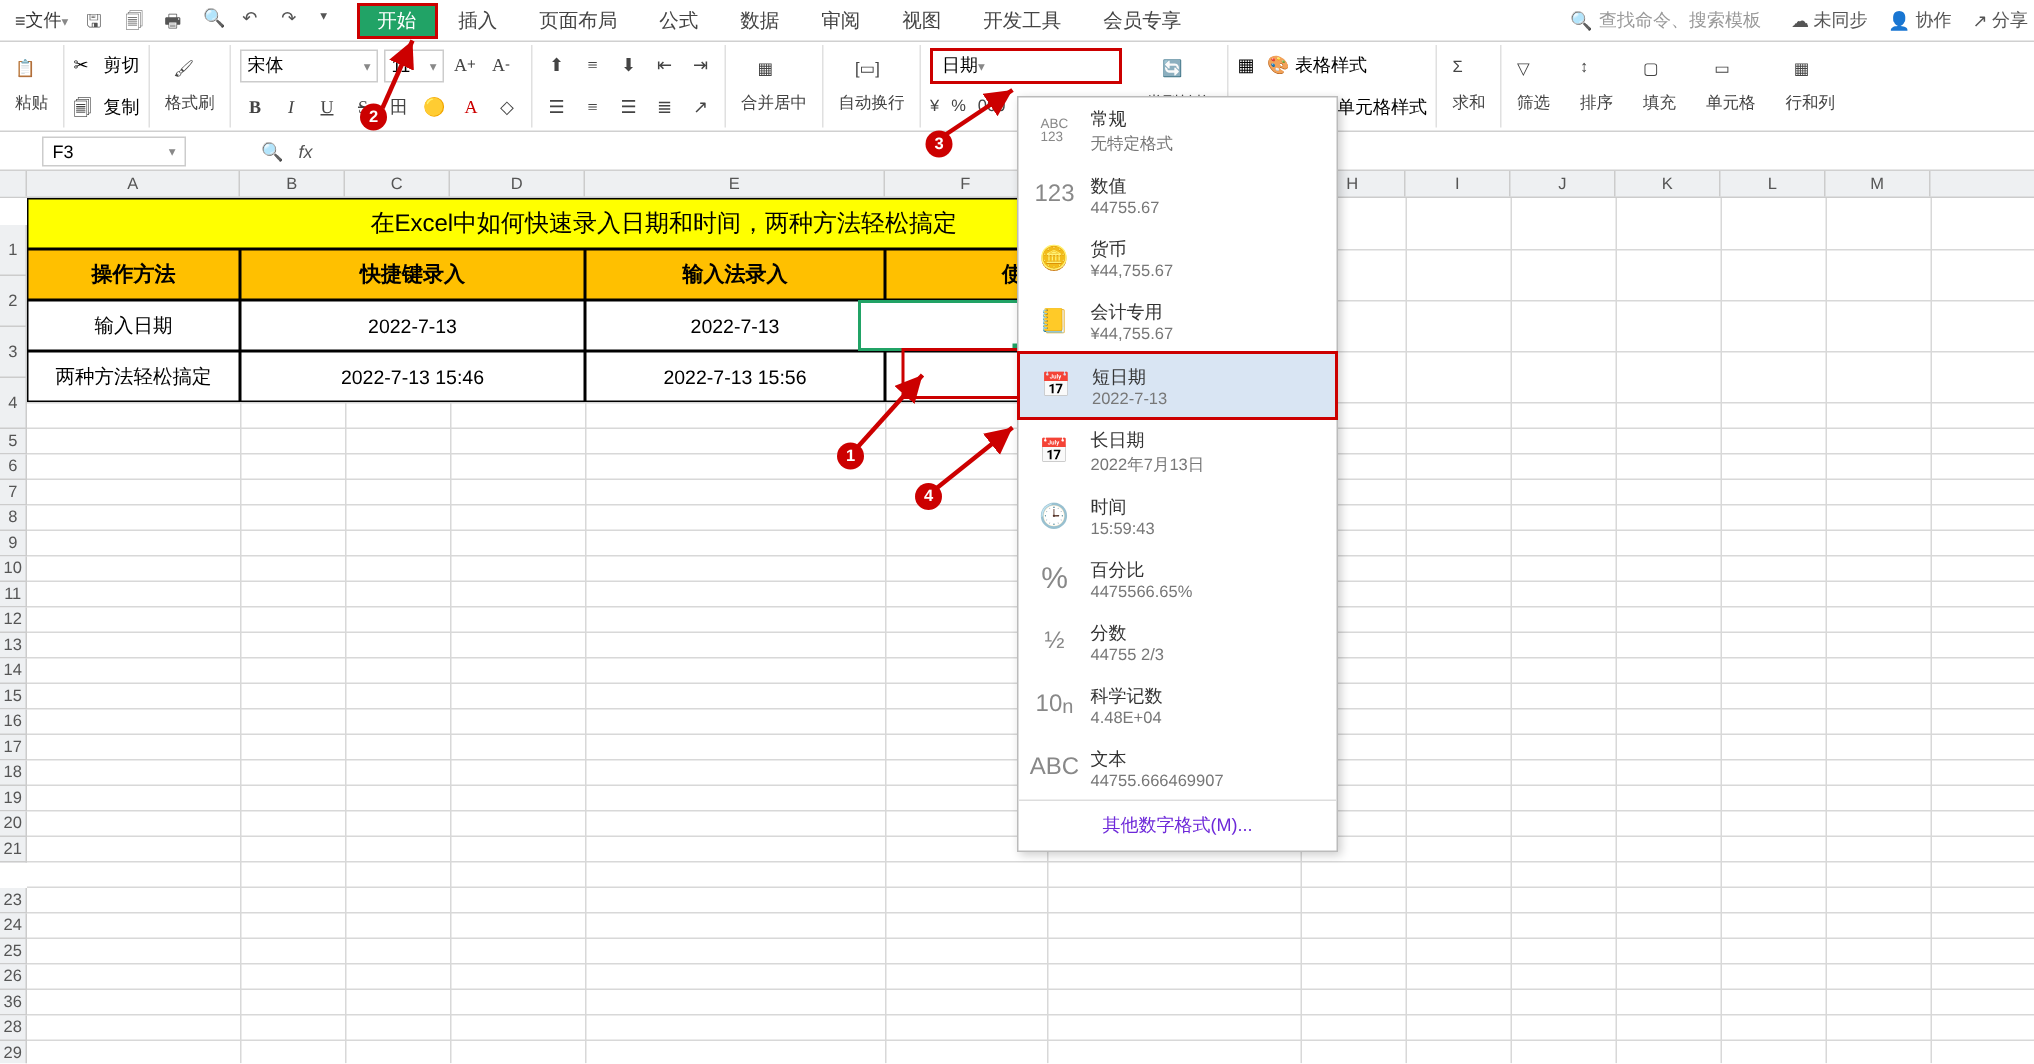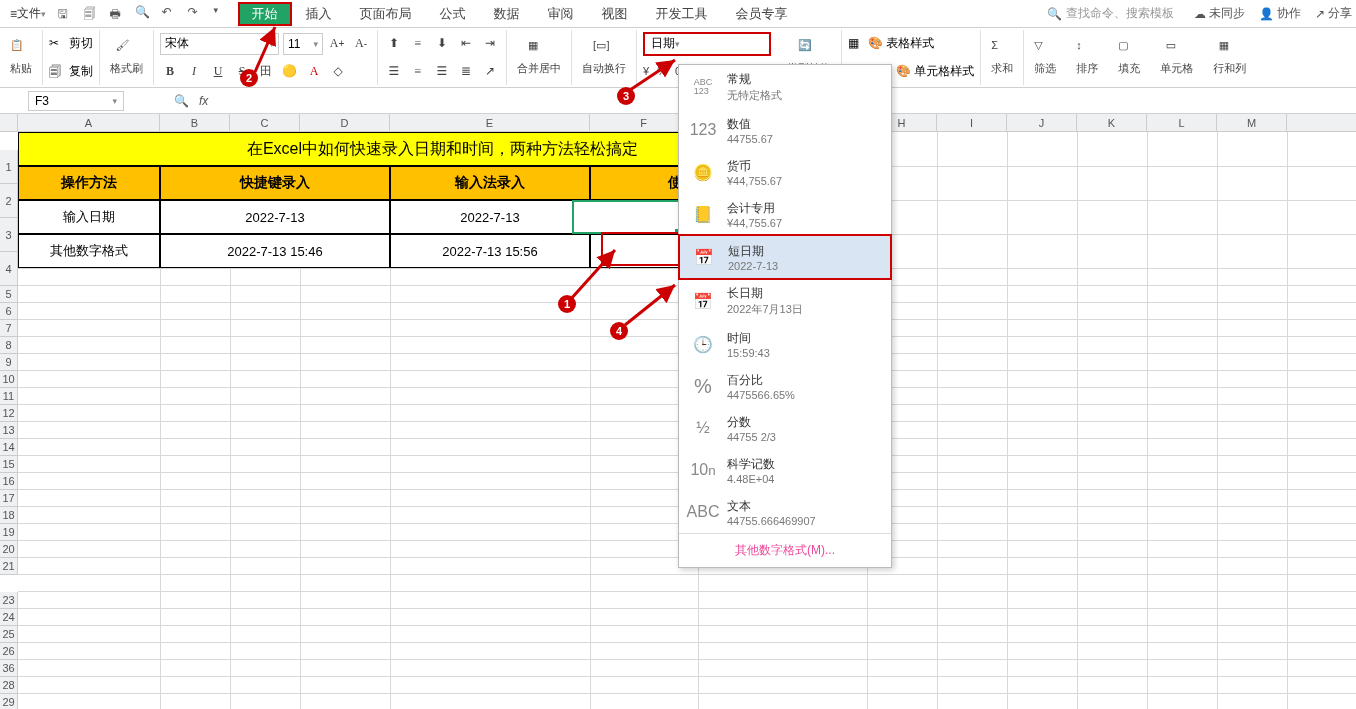--- a/index.html
+++ b/index.html
@@ -18,21 +18,21 @@
 .menubar .right-actions span { display: flex; align-items: center; gap: 3px; }
 
 
 .ribbon { height: 60px; display: flex; align-items: stretch; border-bottom: 1px solid #d0d0d0; padding: 2px 0; position: relative; }
 .ribbon .group { display: flex; flex-direction: column; justify-content: space-around; padding: 0 6px; border-right: 1px solid #e0e0e0; }
 .ribbon .group.norule { border-right: none; }
 .ribbon .big-btn { display: flex; flex-direction: column; align-items: center; justify-content: center; padding: 2px 4px; font-size: 11px; color: #444; }
 .ribbon .big-btn .ico { width: 22px; height: 22px; display: inline-block; }
 .ribbon .row { display: flex; align-items: center; gap: 4px; height: 26px; }
 .ribbon .row .ico-s { width: 16px; height: 16px; display: inline-block; }
-.ribbon .font-select { width: 119px; height: 22px; border: 1px solid #ccc; font-size: 12px; padding: 0 4px; display: flex; align-items: center; justify-content: space-between; gap: 20px; }
+.ribbon .font-select { width: 92px; height: 22px; border: 1px solid #ccc; font-size: 12px; padding: 0 4px; display: flex; align-items: center; justify-content: space-between; gap: 20px; }
 .ribbon .size-select { width: 40px; height: 22px; border: 1px solid #ccc; font-size: 12px; padding: 0 4px; display: flex; align-items: center; justify-content: space-between; }
 .ribbon .fmt-btn { width: 20px; height: 20px; display: flex; align-items: center; justify-content: center; color: #444; font-family: "Times New Roman", serif; }
 .ribbon .number-format { width: 128px; height: 24px; border: 1px solid #aaa; display: flex; align-items: center; justify-content: flex-start; padding: 0 6px; font-size: 12px; border: 2px solid #c00; }
 
 
 .formula-bar { height: 26px; display: flex; align-items: center; border-bottom: 1px solid #d0d0d0; font-size: 12px; }
 .name-box { width: 96px; height: 20px; border: 1px solid #ccc; margin-left: 28px; padding: 0 6px; display: flex; align-items: center; justify-content: space-between; }
 .formula-bar .fx { margin: 16px 10px; font-style: italic; color: #555; }
 .formula-bar .fx-input { flex: 1; height: 20px; border: 1px solid #ccc; padding: 0 6px; display: flex; align-items: center; }
 
@@ -56,21 +56,21 @@
 .sel-handle { position: absolute; width: 6px; height: 6px; background: #21a366; bottom: -3px; right: -3px; }
 
 
 .format-dropdown { position: absolute; left: 678px; top: 64px; width: 214px; background: #fff; border: 1px solid #bbb; box-shadow: 2px 2px 6px rgba(0,0,0,0.2); z-index: 100; }
 .format-dropdown .item { display: flex; align-items: center; padding: 6px 10px; gap: 10px; }
 .format-dropdown .item.highlighted { background: #d9e5f3; border: 2px solid #c00; margin: -1px; }
 .format-dropdown .item .icon { width: 28px; height: 30px; display: flex; align-items: center; justify-content: center; font-size: 16px; color: #888; }
 .format-dropdown .item .texts { display: flex; flex-direction: column; }
 .format-dropdown .item .lbl { font-size: 12px; color: #333; }
 .format-dropdown .item .sub { font-size: 11px; color: #777; }
-.format-dropdown .more { padding: 8px; text-align: center; font-size: 12px; border-top: 1px solid #ddd; color: #ec4899; }
+.format-dropdown .more { padding: 8px; text-align: center; font-size: 12px; border-top: 1px solid #ddd; color: #6d28d9; }
 
 
 .marker { position: absolute; width: 18px; height: 18px; border-radius: 50%; background: #c00; color: #fff; font-size: 11px; display: flex; align-items: center; justify-content: center; z-index: 200; font-weight: bold; }
 .arrow-svg { position: absolute; z-index: 150; pointer-events: none; }
 
 .chev { font-size: 9px; color: #888; }
 </style>
 </head>
 <body>
 
@@ -378,21 +378,21 @@
       </div>
     <div class="data-cell" style="left:572px;top:68px;width:277px;height:34px;justify-content:flex-start;padding-left:74px">
         <span>20</span>
       </div>
 
     <div class="selected-cell" style="left:554px;top:68px;width:108px;height:34px">
         <div class="sel-handle"></div>
       </div>
 
     <div class="data-cell" style="left:0;top:102px;width:142px;height:34px">
-        <span>其他数字格式</span>
+        <span>两种方法轻松搞定</span>
       </div>
     <div class="data-cell" style="left:142px;top:102px;width:230px;height:34px">
         <span>2022-7-13 15:46</span>
       </div>
     <div class="data-cell" style="left:372px;top:102px;width:200px;height:34px">
         <span>2022-7-13 15:56</span>
       </div>
     <div class="data-cell" style="left:572px;top:102px;width:277px;height:34px"></div>
   </div>
 </div>

